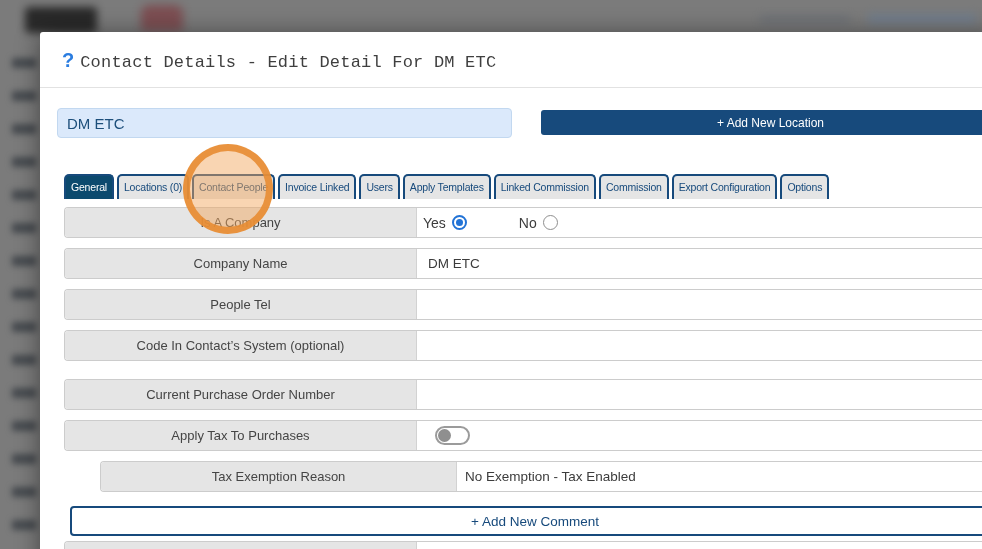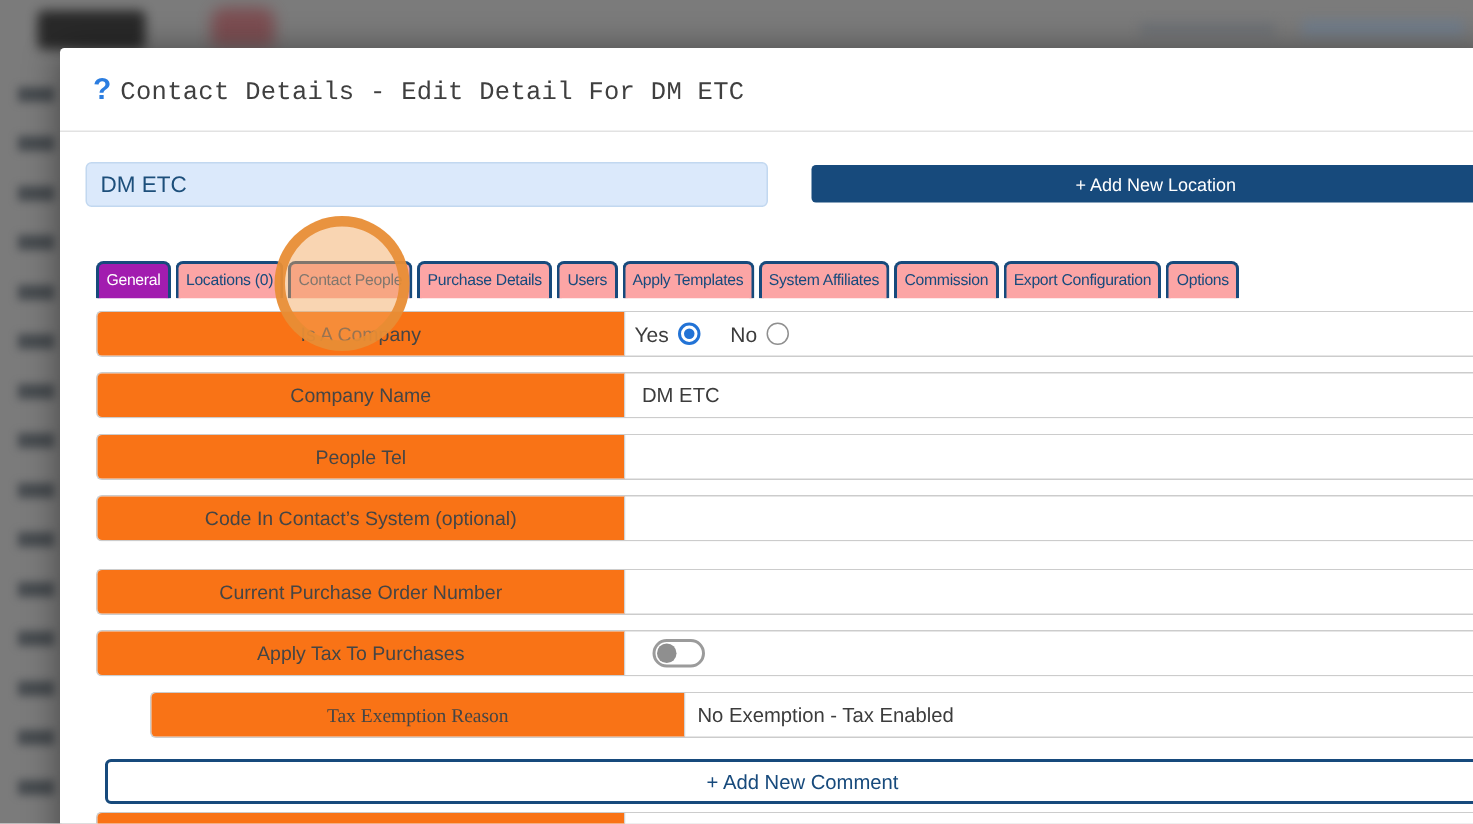--- a/index.html
+++ b/index.html
@@ -42,43 +42,43 @@
   .add-location-btn {
     flex:1; margin-left:29px; margin-top:2px; height:25px;
     background:#174a7c; color:#fff; border:none; border-radius:3px;
     font-size:12px; font-family:"Liberation Sans", sans-serif; cursor:pointer;
   }
 
   .tabs { margin:36px 0 0 24px; display:flex; align-items:flex-end; height:25px; overflow:hidden; white-space:nowrap; }
   .tab {
     flex-shrink:0; height:25px; padding:5px 5px 0 5px; margin-right:3px;
     border:2px solid #174a7c; border-bottom:none; border-radius:5px 5px 0 0;
-    background:#fca5a5; color:#174a7c; font-size:10.5px; letter-spacing:-0.2px; cursor:pointer;
-  }
-  .tab.active { background:#a21caf; color:#fff; }
+    background:#e5e5e5; color:#174a7c; font-size:10.5px; letter-spacing:-0.2px; cursor:pointer;
+  }
+  .tab.active { background:#0c4a6e; color:#fff; }
 
   .form { margin-left:24px; }
   .form-row {
     display:flex; height:31px; margin-bottom:10px;
     border:1px solid #cccccc; border-right:none; border-radius:4px 0 0 4px;
     background:#fff;
   }
   .row-label {
-    width:352px; flex-shrink:0; background:#f97316; border-right:1px solid #d2d2d2;
+    width:352px; flex-shrink:0; background:#e5e5e5; border-right:1px solid #d2d2d2;
     border-radius:3px 0 0 3px;
     display:flex; align-items:center; justify-content:center;
     font-size:13px; color:#454545;
   }
   .row-value { flex:1; display:flex; align-items:center; padding-left:11px; font-size:13.5px; color:#3c3c3c; }
   .row-spacer { margin-top:18px; }
   .row-indent { margin-left:36px; }
-  .row-indent .row-label { width:356px;font-family:Liberation Serif, serif; }
+  .row-indent .row-label { width:356px; }
 
   .radio-group { display:flex; align-items:center; padding-left:6px; }
-  .radio-option { display:flex; align-items:center; margin-right:20px; font-size:14px; color:#3c3c3c; cursor:pointer;justify-content:flex-end; }
+  .radio-option { display:flex; align-items:center; margin-right:52px; font-size:14px; color:#3c3c3c; cursor:pointer;justify-content:flex-end; }
   .radio-circle {
     width:15px; height:15px; border-radius:50%; margin-left:6px;
     border:1.5px solid #8f8f8f; background:#fff;
     display:flex; align-items:center; justify-content:center;
   }
   .radio-circle.selected { border:2px solid #2273d6; }
   .radio-circle.selected::after { content:""; width:7px; height:7px; border-radius:50%; background:#2273d6; }
 
   .toggle { margin-left:7px; width:35px; height:19px; border:2px solid #9b9b9b; border-radius:10px; background:#fff; position:relative; cursor:pointer; }
   .toggle-knob { position:absolute; left:1px; top:1px; width:13px; height:13px; border-radius:50%; background:#8f8f8f; }
@@ -114,24 +114,24 @@
 
   <div class="top-controls">
     <input class="name-input" type="text" value="DM ETC" style="">
     <button class="add-location-btn">+ Add New Location</button>
   </div>
 
   <div class="tabs">
     <div class="tab active">General</div>
     <div class="tab">Locations (0)</div>
     <div class="tab">Contact People</div>
-    <div class="tab">Purchase Details</div>
+    <div class="tab">Invoice Linked</div>
     <div class="tab">Users</div>
     <div class="tab">Apply Templates</div>
-    <div class="tab">System Affiliates</div>
+    <div class="tab">Linked Commission</div>
     <div class="tab">Commission</div>
     <div class="tab">Export Configuration</div>
     <div class="tab">Options</div>
 
   </div>
 
   <div class="form" style="margin-top:8px;">
 
     <div class="form-row">
       <div class="row-label">Is A Company</div>

